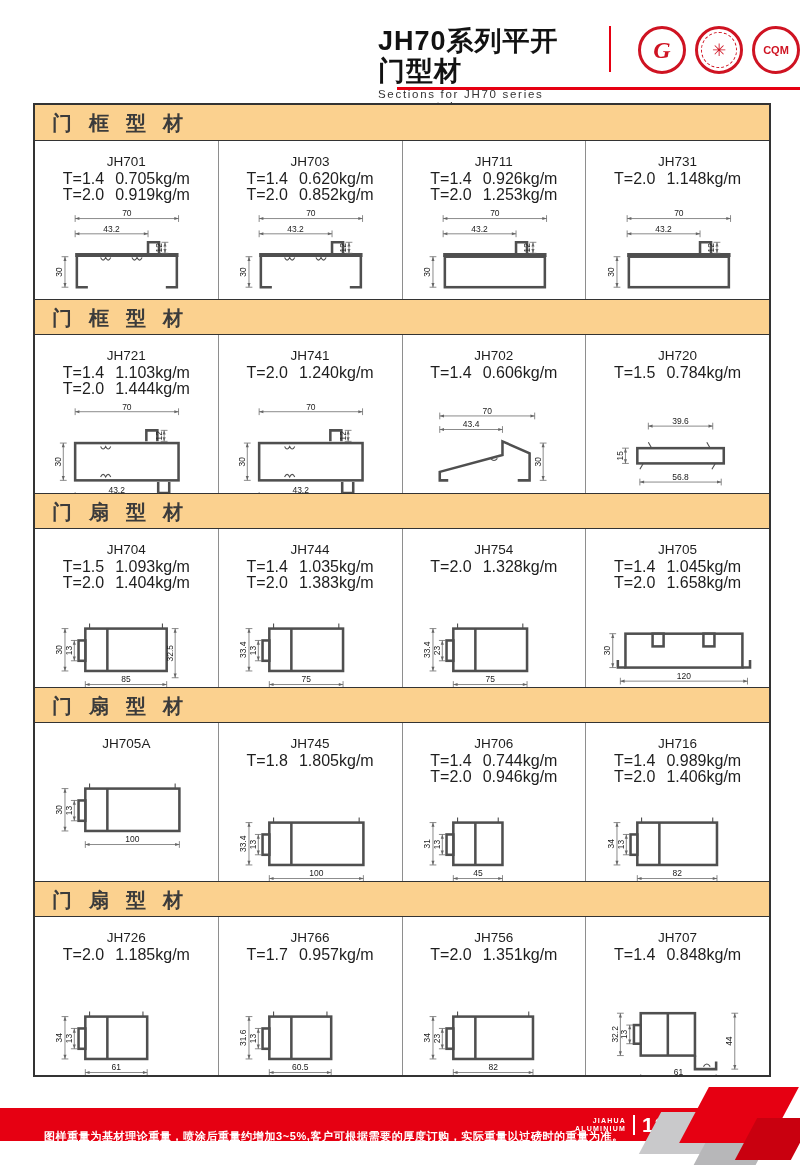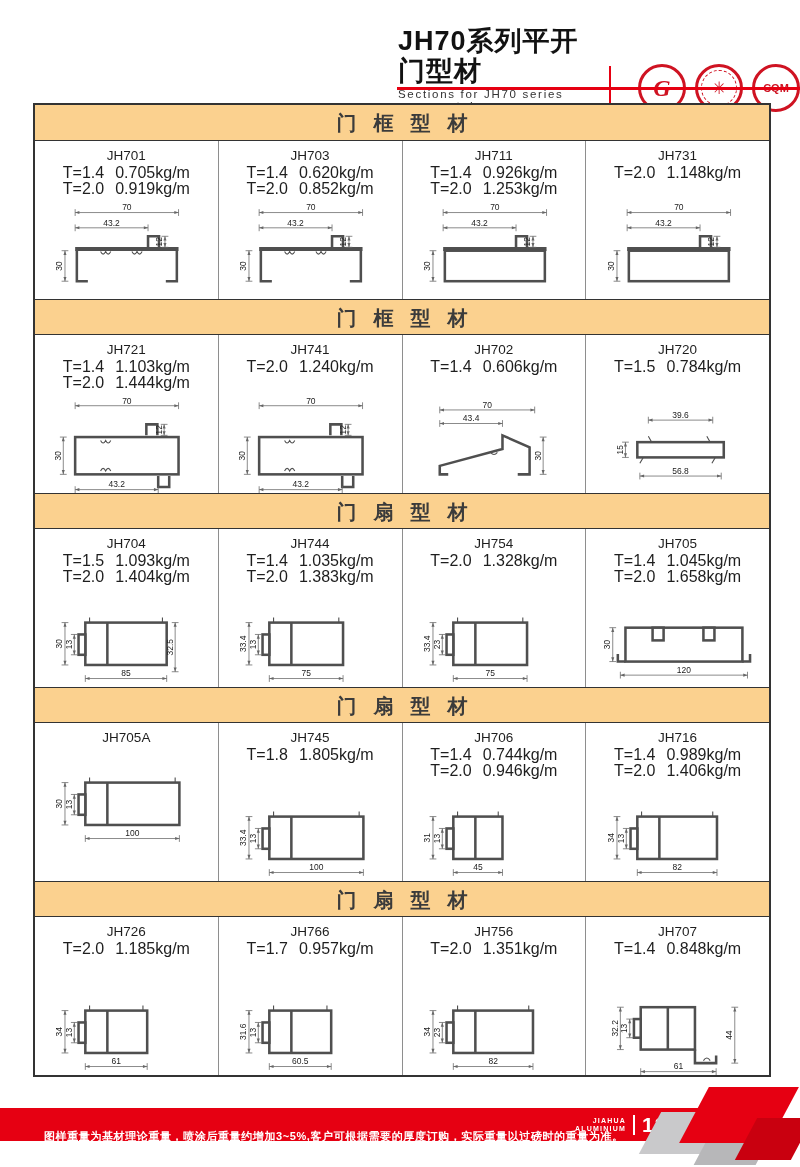--- a/index.html
+++ b/index.html
@@ -1,41 +1,41 @@
 <!DOCTYPE html>
 <html><head>
 <meta charset="utf-8">
 <style>
   html,body{margin:0;padding:0;background:#eee}
   .page{position:relative;width:800px;height:1167px;background:#fff;overflow:hidden;
         font-family:"Liberation Sans","DejaVu Sans",sans-serif}
 
   
-  .hdr{position:absolute;top:26px;left:398px;display:flex;align-items:flex-end;gap:27px}
+  .hdr{position:absolute;top:26px;left:378px;display:flex;align-items:flex-start;gap:27px}
   .hdr-title{font-size:27px;font-weight:bold;color:#121212;letter-spacing:1px;line-height:30px}
   .hdr-sub{font-size:11.5px;color:#333;letter-spacing:1.7px;margin-top:2px}
   .hdr-div{width:3px;height:46px;background:#e60012}
   .logos{display:flex;gap:9px;align-items:center}
   .logo{width:48px;height:48px;border:3px solid #cf1322;border-radius:50%;box-sizing:border-box;
         display:flex;align-items:center;justify-content:center;color:#cf1322;font-weight:bold;background:#fff}
   .logo-inner{width:34px;height:34px;border:1px dashed #cf1322;border-radius:50%;
         display:flex;align-items:center;justify-content:center;font-size:17px}
   .logo-g{font-size:24px;font-style:italic;font-family:"Liberation Serif",serif}
   .logo-cqm{font-size:11px}
   .hdr-line{position:absolute;top:87px;left:397px;width:403px;height:3px;background:#e60012}
 
   
   .tbl{position:absolute;top:103px;left:33px;width:734px;border:2px solid #333;background:#fff}
   .sec-bar{height:36px;line-height:36px;background:#fbd18f;border-bottom:1px solid #333;
-           text-align:center;font-size:20px;font-weight:bold;color:#3b3b3b;
+           text-align:left;font-size:20px;font-weight:bold;color:#3b3b3b;
            letter-spacing:17px;padding-left:17px;box-sizing:border-box}
   .sec:not(:first-child) .sec-bar{border-top:1px solid #333}
   .sec-row{display:flex;height:158px;background:#fff}
   .cell{flex:1;border-right:1px solid #8e8e8e;box-sizing:border-box;text-align:center;
-        padding-top:5px;overflow:hidden}
+        padding-top:11px;overflow:hidden}
   .cell:last-child{border-right:none}
   .code{font-size:13.5px;color:#1e1e1e;height:19px;line-height:19px}
   .specs{height:34px;font-size:16px;color:#1e1e1e;line-height:16px}
   .spec-line{display:flex;justify-content:center;gap:11px}
   .cell svg{display:block;margin:0 auto}
 
   
   .pw{stroke:#4f4f4f;stroke-width:3;fill:none;stroke-linejoin:miter}
   .pf{stroke:#4f4f4f;stroke-width:3;fill:#fff;stroke-linejoin:miter}
   .sq{stroke:#4f4f4f;stroke-width:1.3;fill:none}

